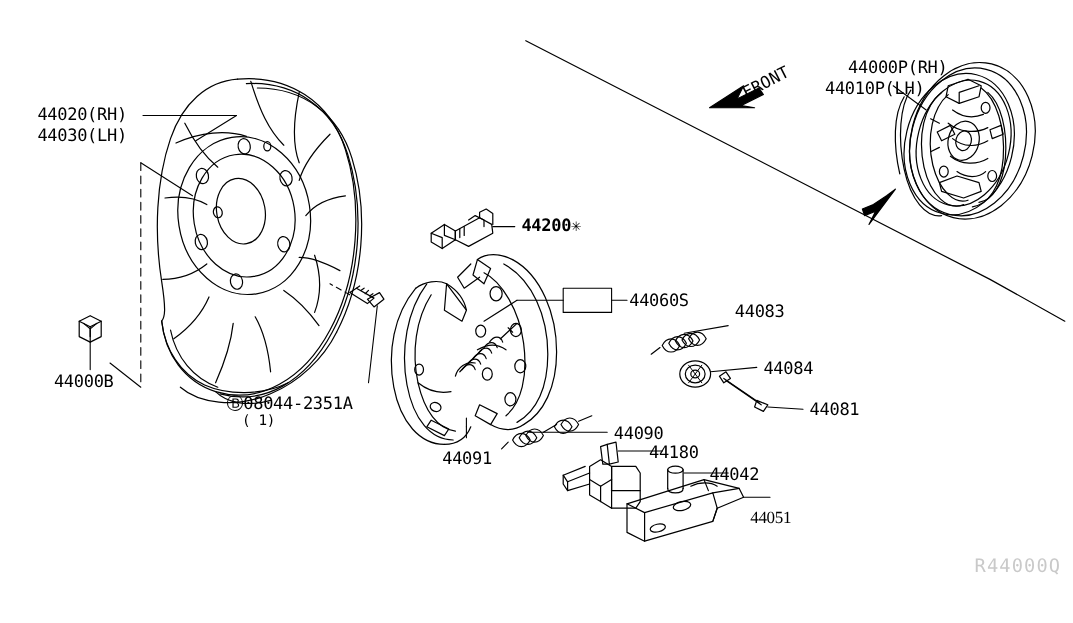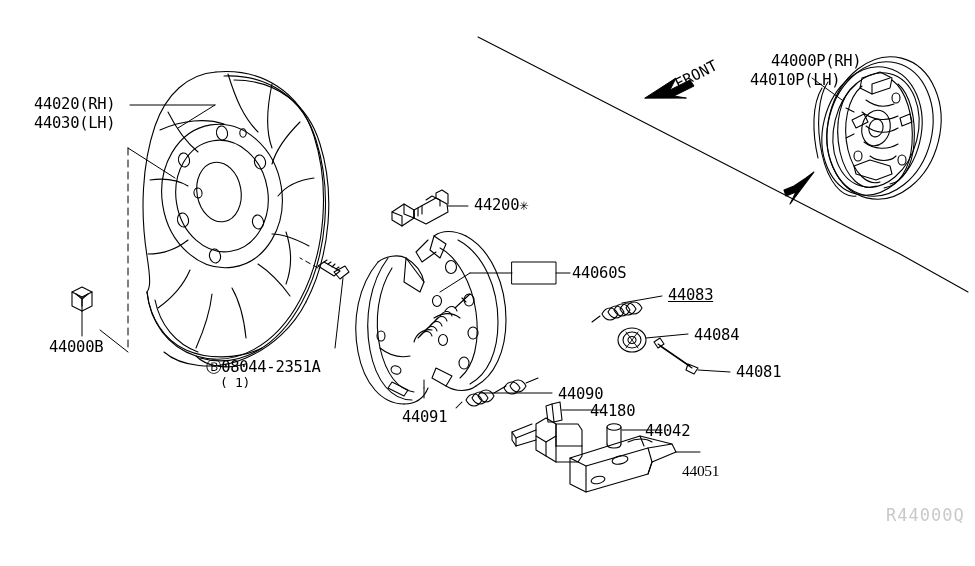--- a/index.html
+++ b/index.html
@@ -278,25 +278,25 @@
 </svg>
 
 <div class="lbl" style="left:34px;top:95px;">44020(RH)</div>
 <div class="lbl" style="left:34px;top:114px;">44030(LH)</div>
 
 <div class="lbl" style="left:49px;top:338px;text-align:center;">44000B</div>
 
 <div class="lbl" style="left:206px;top:357px;">Ⓑ08044-2351A</div>
 <div class="lbl sm" style="left:220px;top:375px;">( 1)</div>
 
-<div class="lbl" style="left:474px;top:196px;">44200✳</div>
+<div class="lbl" style="left:474px;top:196px;font-weight:bold;">44200✳</div>
 
 <div class="lbl" style="left:572px;top:264px;">44060S</div>
 
-<div class="lbl" style="left:668px;top:286px;text-decoration:underline;">44083</div>
+<div class="lbl" style="left:668px;top:274px;">44083</div>
 <div class="lbl" style="left:694px;top:326px;">44084</div>
 <div class="lbl" style="left:736px;top:363px;">44081</div>
 
 <div class="lbl" style="left:402px;top:408px;">44091</div>
 <div class="lbl" style="left:558px;top:385px;">44090</div>
 <div class="lbl" style="left:590px;top:402px;">44180</div>
 <div class="lbl" style="left:645px;top:422px;">44042</div>
 <div class="lbl" style="left:682px;top:462px;font-family:Liberation Serif, serif;">44051</div>
 
 <div class="lbl" style="left:750px;top:52px;margin-left:21px;">44000P(RH)</div>

